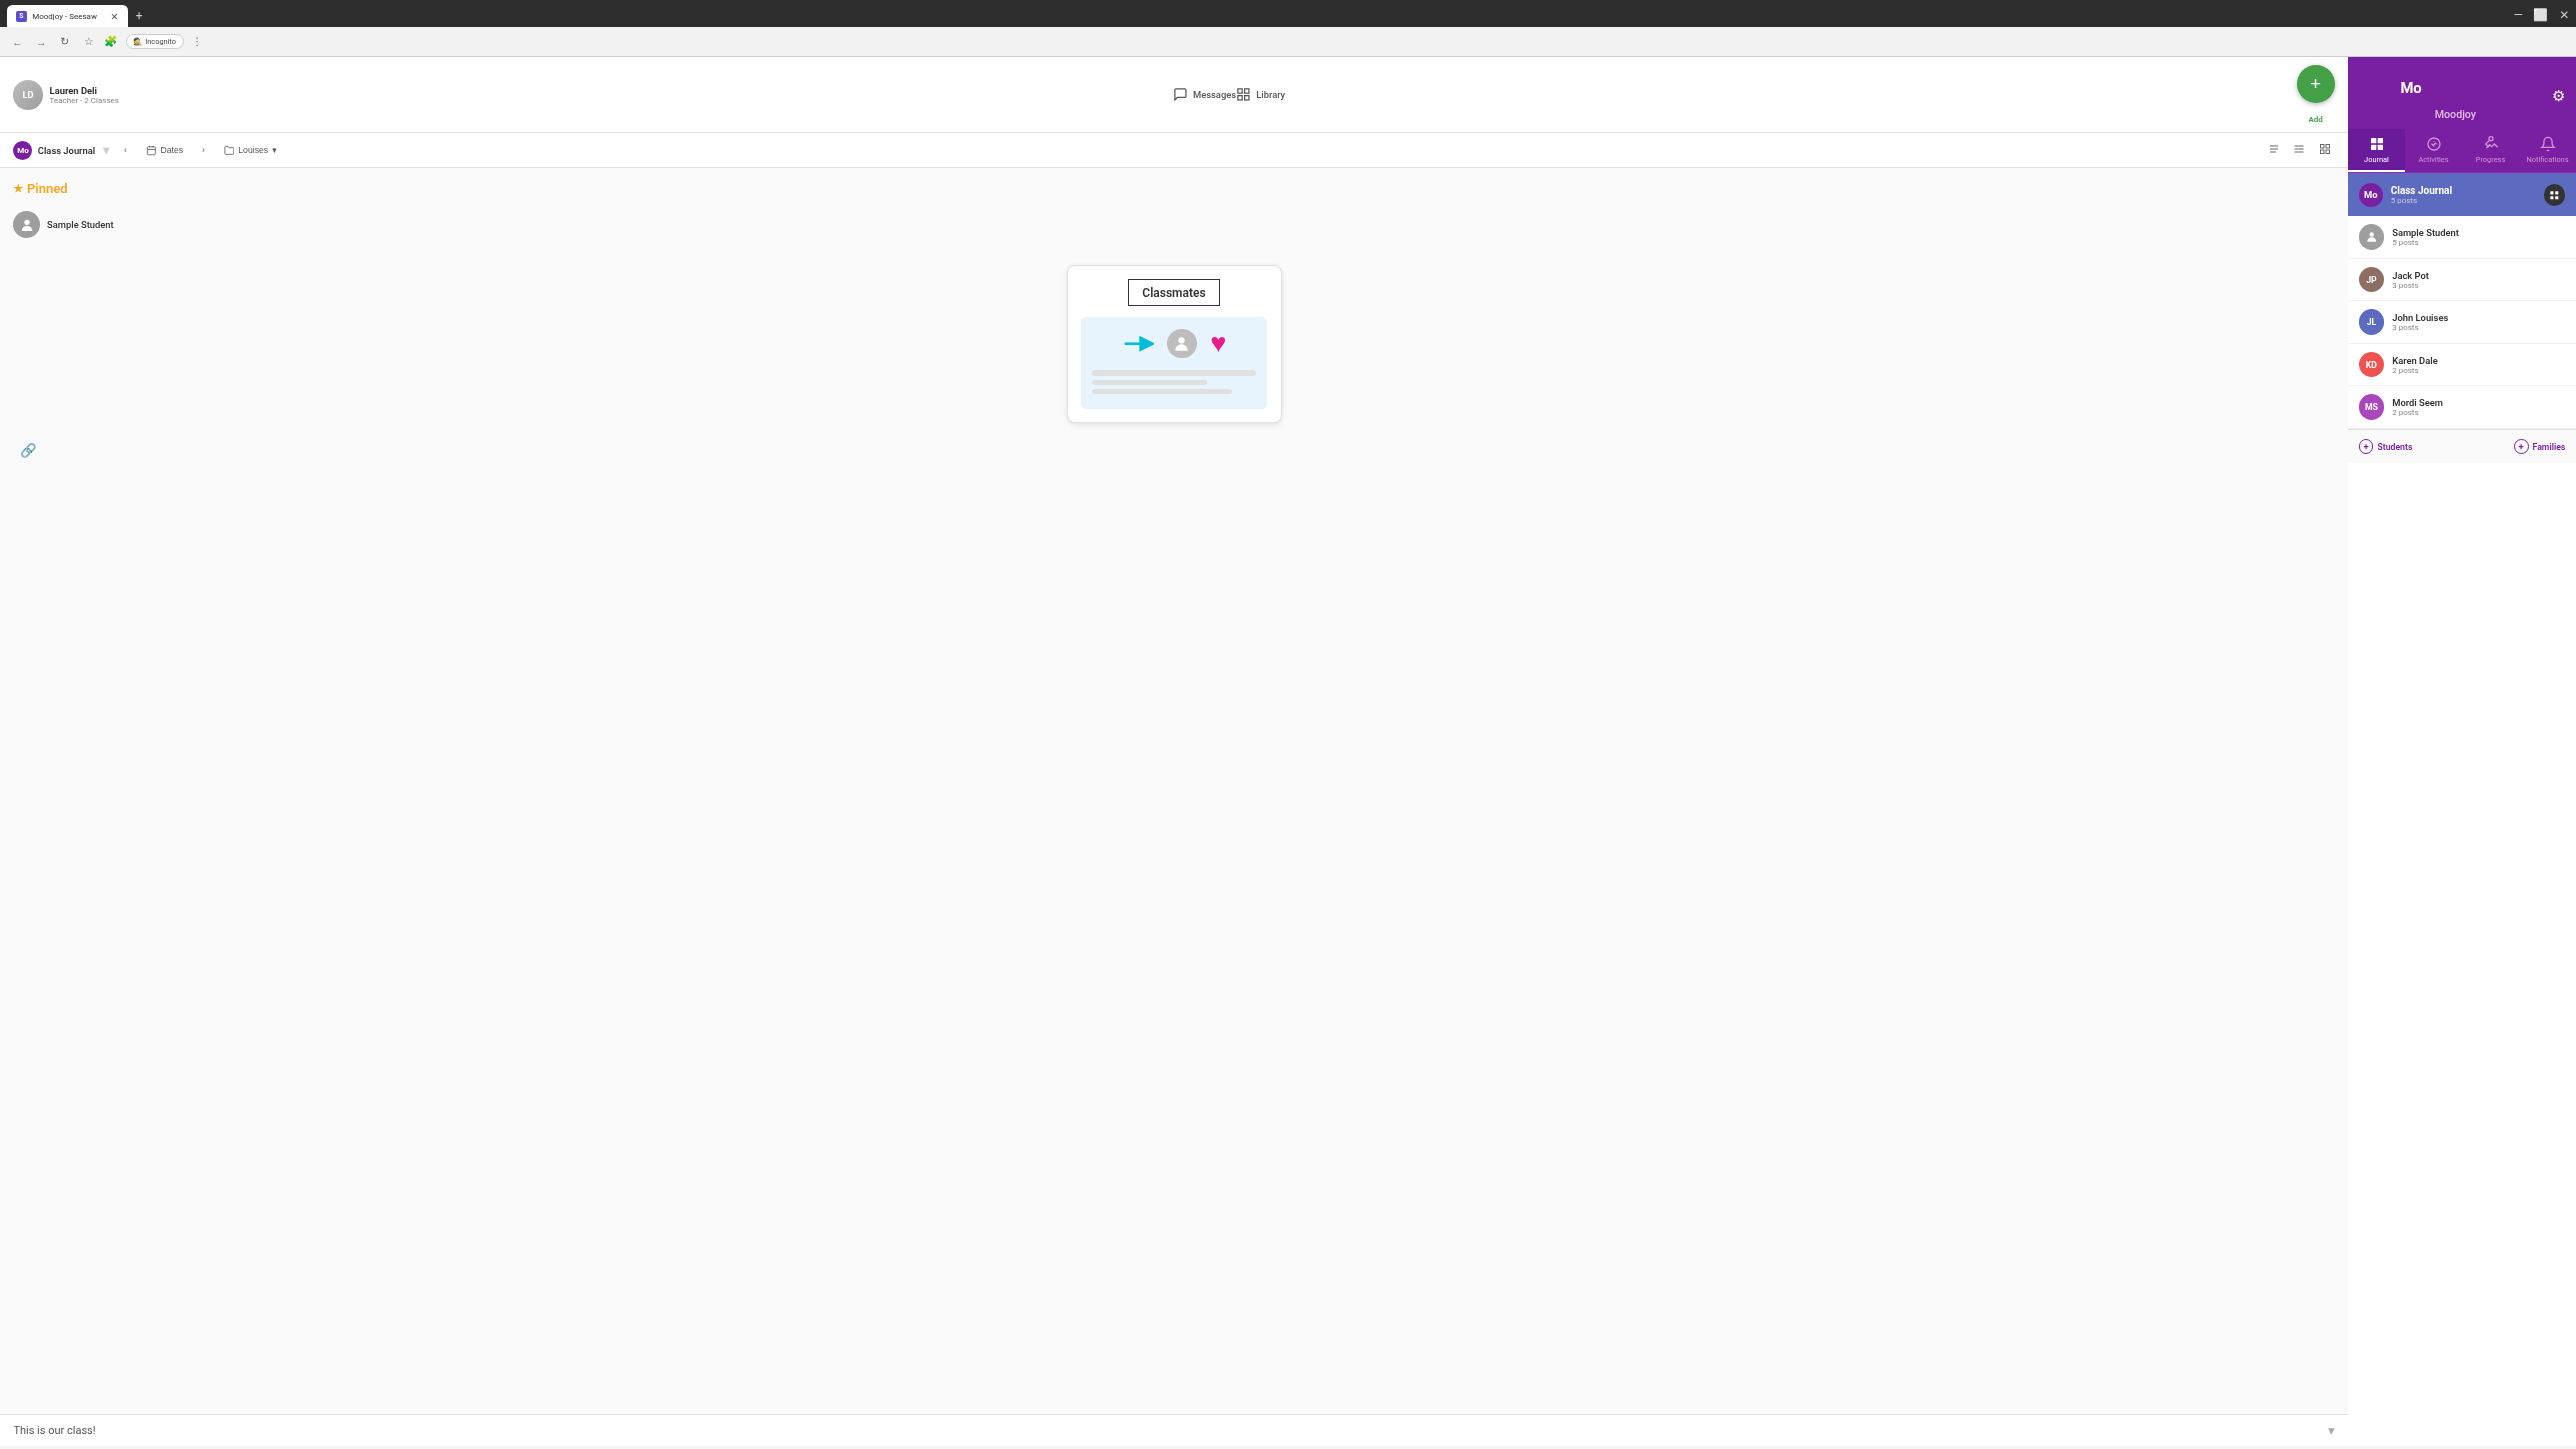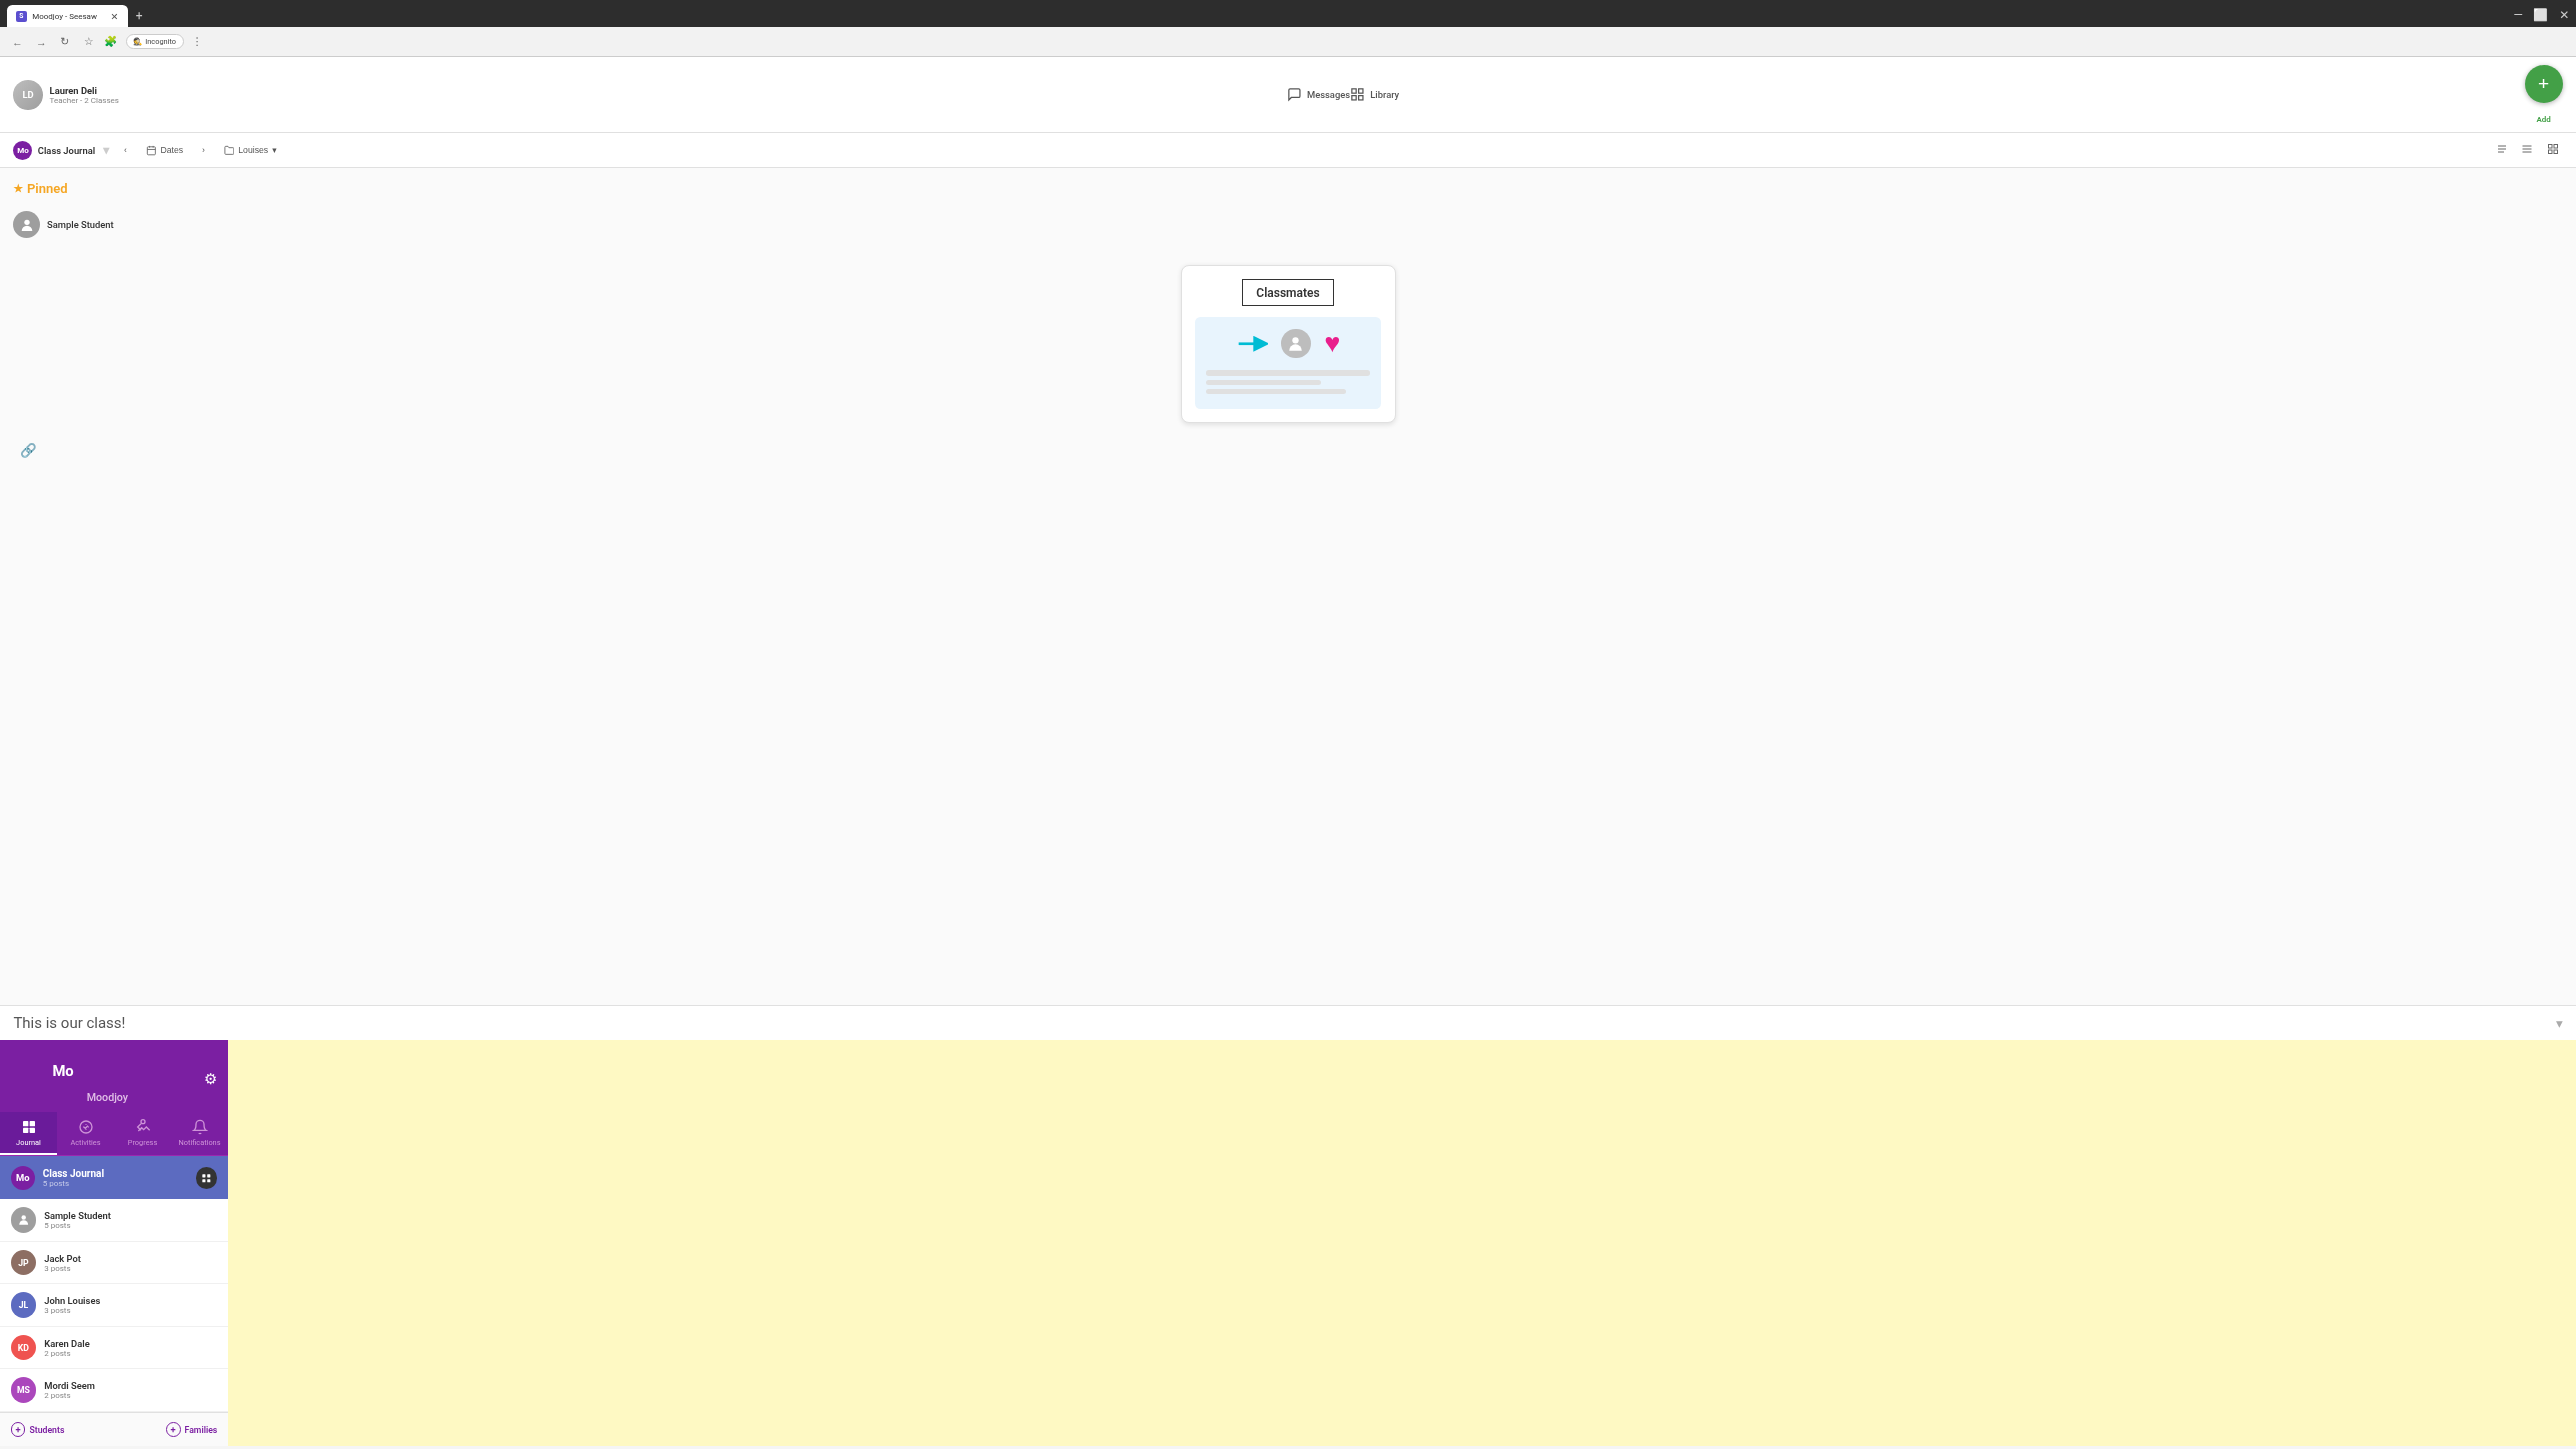--- a/index.html
+++ b/index.html
@@ -22,21 +22,21 @@
     .browser-toolbar { background: #f2f2f2; display: flex; align-items: center; padding: 5.4px 8px; gap: 5.4px; border-bottom: 0.7px solid #ccc; }
     .nav-btn { background: none; border: none; color: #666; font-size: 10.7px; cursor: pointer; padding: 2.7px 4px; border-radius: 2.7px; }
     .nav-btn:disabled { color: #ccc; cursor: default; }
     .url-bar { flex: 1; background: #fff; border: 0.7px solid #ccc; border-radius: 13.4px; padding: 4px 9.4px; font-size: 8.7px; color: #333; display: flex; align-items: center; gap: 4px; }
     .url-bar span { flex: 1; font-size: 8px; color: #444; }
     .toolbar-icons { display: flex; gap: 5.4px; margin-left: 2.7px; }
     .toolbar-icon { color: #666; font-size: 10.7px; cursor: pointer; padding: 2.7px; }
     .incognito-badge { background: #fff; border: 0.7px solid #ccc; border-radius: 8px; padding: 2px 6.7px; font-size: 7.4px; color: #444; display: flex; align-items: center; gap: 2.7px; }
 
     
-    .app-container { display: flex; height: calc(100vh - 60px); background: #fef9c3; flex-direction: column; }
+    .app-container { display: flex; height: calc(100vh - 60px); background: #000000; }
 
     
     .main-area { flex: 1; display: flex; flex-direction: column; overflow: hidden; min-width: 0; }
 
     
     .top-nav { display: flex; align-items: center; padding: 8px 13.4px; background: #fff; border-bottom: 0.7px solid #e0e0e0; gap: 13.4px; }
     .user-info { display: flex; align-items: center; gap: 6.7px; min-width: 148px; }
     .avatar-circle { width: 29.5px; height: 29.5px; border-radius: 50%; background: #e0e0e0; display: flex; align-items: center; justify-content: center; overflow: hidden; flex-shrink: 0; }
     .user-text .name { font-weight: 700; font-size: 9.4px; color: #333; }
     .user-text .role { font-size: 8px; color: #888; }
@@ -71,21 +71,21 @@
     .card-title-area { display: flex; justify-content: center; margin-bottom: 10.7px; }
     .card-title-box { border: 1.3px solid #333; padding: 5.4px 13.4px; font-size: 12px; font-weight: 600; color: #333; }
     .card-lines { margin-top: 5.4px; }
     .card-line { height: 5.4px; background: #e0e0e0; border-radius: 2.7px; margin-bottom: 4px; }
     .card-line.short { width: 70%; }
     .card-visual-wrap { background: #e8f4fd; border-radius: 5.4px; padding: 10.7px; display: flex; flex-direction: column; align-items: center; }
     .card-visual-row { display: flex; align-items: center; gap: 13.4px; margin-bottom: 5.4px; }
 
     
     .bottom-bar { padding: 8px 13.4px; border-top: 0.7px solid #e0e0e0; background: #fff; display: flex; align-items: center; gap: 6.7px; }
-    .bottom-text { font-size: 15px; color: #555; }
+    .bottom-text { font-size: 11px; color: #555; }
     .bottom-bar-expand { margin-left: auto; color: #aaa; font-size: 13.4px; cursor: pointer; }
 
     
     .right-panel { width: 228px; background: #7b1fa2; display: flex; flex-direction: column; flex-shrink: 0; }
     .right-panel-header { background: #7b1fa2; padding: 13.4px 10.7px 8px; display: flex; justify-content: space-between; align-items: center; }
     .user-name-large { font-size: 14.8px; font-weight: 700; color: #fff; }
     .moodjoy-text { font-size: 10.7px; color: #e1bee7; font-weight: 500; text-align: center; margin-top: 2.7px; }
     .settings-icon { color: #fff; font-size: 14.8px; cursor: pointer; }
 
     

